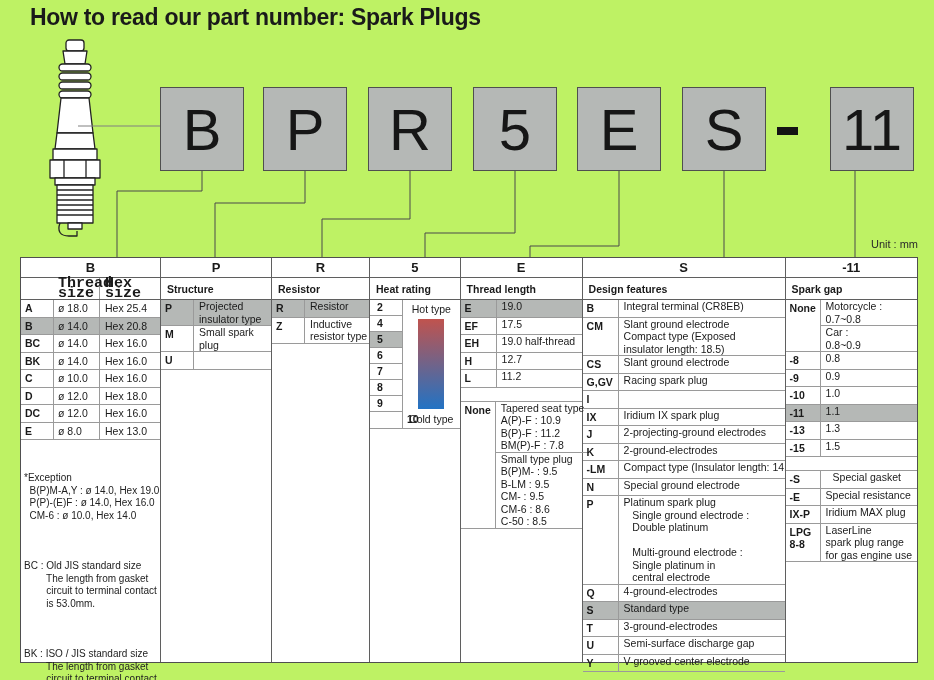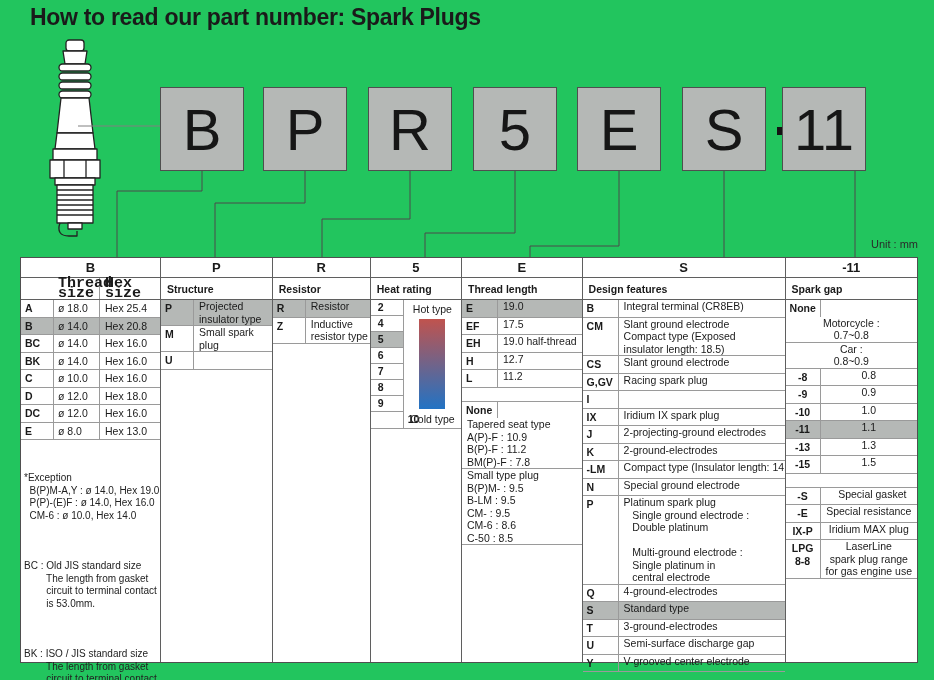--- a/index.html
+++ b/index.html
@@ -1,36 +1,36 @@
 <!DOCTYPE html>
 <html><head>
 <meta charset="utf-8">
 <style>
   html,body{margin:0;padding:0;background:#fff;}
   body{font-family:"Liberation Sans","DejaVu Sans",sans-serif;color:#1a1a1a;}
-  #stage{position:relative;width:934px;height:680px;background:#22c55e;overflow:hidden;}
+  #stage{position:relative;width:934px;height:680px;background:#bef264;overflow:hidden;}
 
   .title{position:absolute;left:30px;top:4px;font-size:23px;font-weight:bold;letter-spacing:-0.3px;}
 
   
   .codebox{position:absolute;top:87px;width:84px;height:84px;background:#b5b8b6;border:1px solid #4f4f4f;
            box-sizing:border-box;display:flex;align-items:center;justify-content:center;
            font-size:58px;font-weight:400;color:#161616;}
   .dash{position:absolute;left:777px;top:127px;width:21px;height:8px;background:#141414;}
 
   .unit{position:absolute;right:16px;top:238px;font-size:11px;color:#2a2a2a;}
 
   svg.overlay{position:absolute;left:0;top:0;pointer-events:none;}
   .plug{position:absolute;left:40px;top:38px;}
 
   
   .tbl{position:absolute;left:20px;top:257px;width:898px;height:406px;display:flex;
        border:1px solid #4f4f4f;box-sizing:border-box;background:#fff;font-size:10.5px;}
   .col{display:flex;flex-direction:column;box-sizing:border-box;border-right:1px solid #5f5f5f;}
-  .col:last-child{border-right:none;text-align:center;}
+  .col:last-child{border-right:none;}
   .w-b{width:140px}.w-p{width:120px}.w-r{width:98px}.w-5{width:98px}.w-e{width:122px}.w-s{width:203px}.w-g{flex:1}
 
   .hd{height:20px;flex:0 0 20px;border-bottom:1px solid #5f5f5f;font-weight:bold;font-size:13px;
       display:flex;align-items:center;justify-content:center;box-sizing:border-box;}
   .sub{height:22px;flex:0 0 22px;border-bottom:1px solid #5f5f5f;font-weight:bold;font-size:10.5px;
        display:flex;align-items:center;padding:0 6px;box-sizing:border-box;}
   .sub-b{padding:0;}
   .sub-b .sc{height:100%;display:flex;align-items:center;font-size:15px;line-height:9.5px;font-weight:bold;box-sizing:border-box;font-family:Liberation Mono, monospace;}
 
   .row{display:flex;border-bottom:1px solid #9a9a9a;box-sizing:border-box;}
@@ -54,21 +54,21 @@
   .heat-nums{width:33px;flex:0 0 33px;border-right:1px solid #9a9a9a;box-sizing:border-box;display:flex;flex-direction:column;}
   .heat-num{height:16px;flex:0 0 16px;border-bottom:1px solid #9a9a9a;font-weight:bold;padding:1px 0 0 7px;box-sizing:border-box;}
   .heat-num:last-child{border-bottom:none;margin-left:30px;}
   .heat-grad{flex:1;position:relative;display:flex;flex-direction:column;justify-content:space-between;
              align-items:center;padding:3px 2px;box-sizing:border-box;font-size:10.5px;}
   .grad-bar{position:absolute;left:50%;transform:translateX(-50%);top:19px;bottom:19px;width:26px;
             background:linear-gradient(#c0534e,#2273c4);}
   .grad-label{position:relative;z-index:1;}
 
   
-  .row-none{display:flex;border-bottom:1px solid #9a9a9a;flex-direction:column;}
+  .row-none{display:flex;border-bottom:1px solid #9a9a9a;}
   .none-stack{flex:1;display:flex;flex-direction:column;}
   .none-stack .val{flex:none;}
   .none-stack .val:first-child{border-bottom:1px solid #9a9a9a;}
 </style>
 </head>
 <body>
 
 <div id="stage">
 
   <div class="title">How to read our part number: Spark Plugs</div>
@@ -113,21 +113,21 @@
     </g>
   </svg>
 
   <div class="codebox" style="left:160px">B</div>
   <div class="codebox" style="left:263px">P</div>
   <div class="codebox" style="left:368px">R</div>
   <div class="codebox" style="left:473px">5</div>
   <div class="codebox" style="left:577px">E</div>
   <div class="codebox" style="left:682px">S</div>
   <div class="dash"></div>
-  <div class="codebox" style="left:782px">11</div>
+  <div class="codebox" style="left:830px">11</div>
 
   <div class="unit">Unit : mm</div>
 
   <div class="tbl">
 
     <div class="col w-b">
       <div class="hd">B</div>
       <div class="sub sub-b">
         <div class="sc c1"></div>
         <div class="sc c2">Thread size</div>

